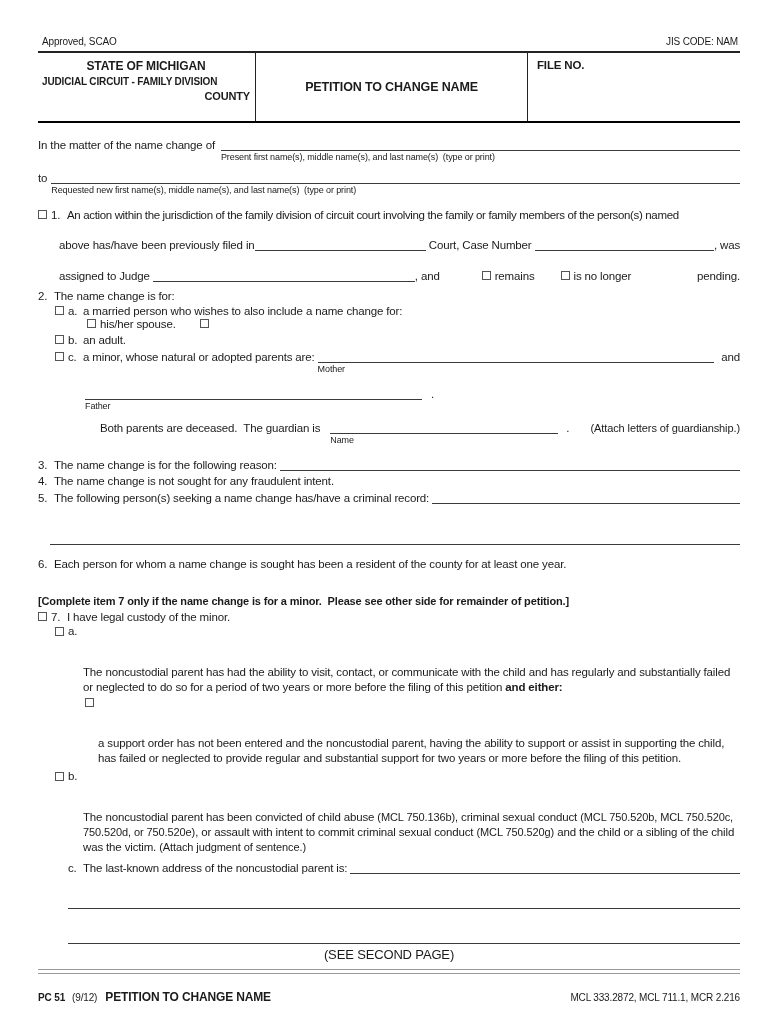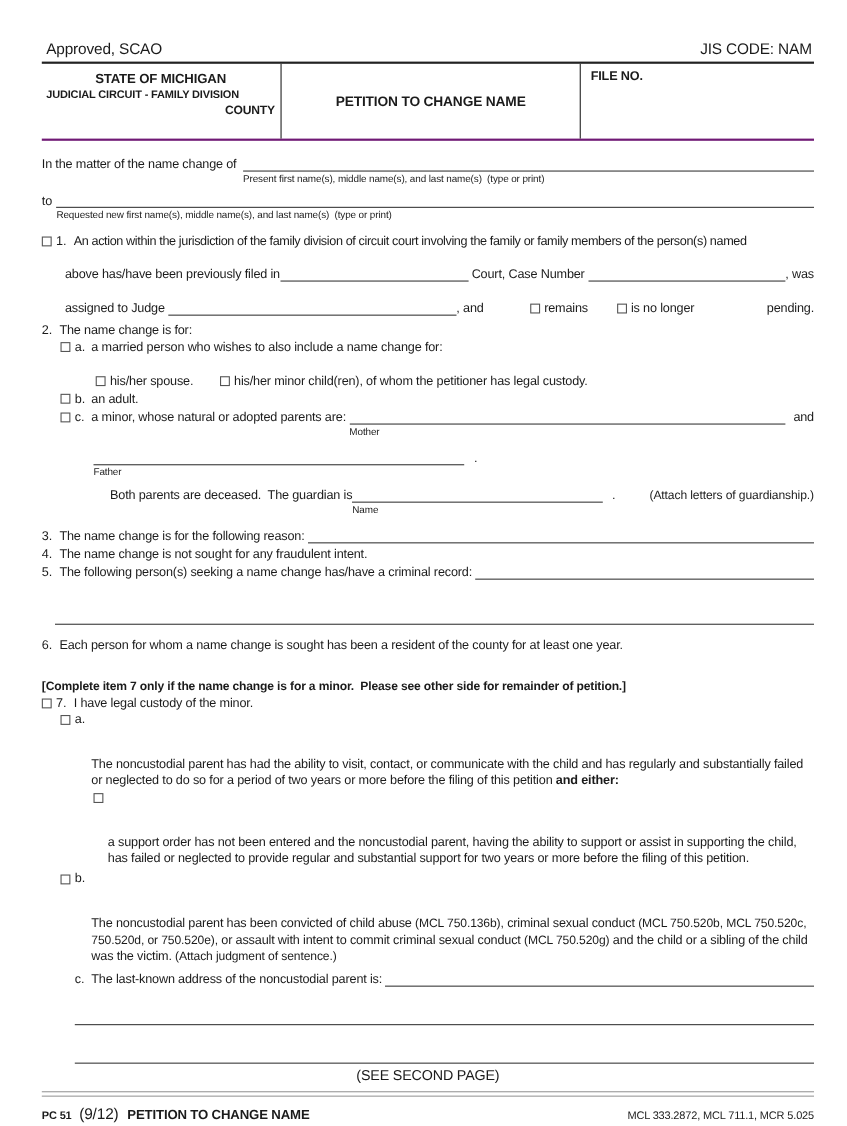--- a/index.html
+++ b/index.html
@@ -3,22 +3,22 @@
 <meta charset="utf-8">
 <style>
   * { box-sizing: border-box; }
   html,body { margin:0; padding:0; background:#fff; }
   .page {
     width:770px; height:1024px; position:relative; overflow:hidden;
     font-family:"Liberation Sans", sans-serif;
     color:#1b1b1b; font-size:11.5px; letter-spacing:-0.15px;
     padding:36px 30px 0 38px; background:#fff;
   }
-  .topline { display:flex; justify-content:space-between; font-size:14px; padding:0 2px 4px 4px; }
-  .headbox { display:flex; border-top:2px solid #222; border-bottom:2px solid #701a75; height:72px; }
+  .topline { display:flex; justify-content:space-between; font-size:10px; padding:0 2px 4px 4px; }
+  .headbox { display:flex; border-top:2px solid #222; border-bottom:2px solid #000000; height:72px; }
   .cell1 { width:218px; border-right:1.5px solid #222; padding:6px 5px 0 4px; }
   .state { text-align:center; font-weight:bold; font-size:12px; }
   .division { text-align:left; font-weight:bold; font-size:10px; margin-top:3px; }
   .county { text-align:right; font-weight:bold; font-size:11px; margin-top:3px; }
   .cell2 { flex:1; border-right:1.5px solid #222; display:flex; align-items:center; justify-content:center; font-weight:bold; font-size:12.5px; }
   .cell3 { width:212px; padding:6px 0 0 9px; font-weight:bold; font-size:11.5px; }
 
   .row { display:flex; align-items:flex-end; }
   .prow { display:flex; align-items:flex-start; }
   .t { white-space:pre; }
@@ -26,23 +26,23 @@
   .caption { position:absolute; top:13.5px; left:0; font-size:9px; letter-spacing:-0.1px; color:#222; white-space:pre; }
   .cb { display:inline-block; flex:0 0 auto; width:9px; height:9px; border:1px solid #555; background:#fff; margin:0 4px 2px 0; }
   .prow .cb { margin-top:2px; }
   .num { flex:0 0 16px; white-space:pre; }
   .la { flex:0 0 15px; white-space:pre; }
   .b { font-weight:bold; }
   .sm { font-size:11px; letter-spacing:-0.1px; }
   .ptext { flex:1; line-height:15px;margin-top:40px; }
   .center { text-align:center; }
   .dblrule { height:5px; border-top:1.5px solid #9a9a9a; border-bottom:1.5px solid #9a9a9a; margin:7px 0 0 0; }
-  .footer { position:absolute; left:38px; right:30px; bottom:4px; display:flex; align-items:baseline; }
+  .footer { position:absolute; left:38px; right:30px; bottom:20px; display:flex; align-items:baseline; }
   .fc { font-weight:bold; font-size:10px; }
-  .frev { font-size:14px; margin:0 8px 0 7px; }
+  .frev { font-size:10px; margin:0 8px 0 7px; }
   .ftitle { font-weight:bold; font-size:12px; }
   .fcite { margin-left:auto; font-size:10px; }
 </style>
 </head>
 <body>
 
 <div class="page">
 
   <div class="topline">
     <span>Approved, SCAO</span>
@@ -102,25 +102,24 @@
     <span class="num">2.</span>
     <span class="t">The name change is for:</span>
   </div>
 
   <div class="row" style="margin-top:3px; margin-left:17px">
     <span class="cb"></span>
     <span class="la">a.</span>
     <span class="t">a married person who wishes to also include a name change for:</span>
   </div>
 
-  <div class="row" style="margin-top:19px; margin-left:49px">
+  <div class="row" style="margin-top:1px; margin-left:49px">
     <span class="cb"></span>
     <span class="t">his/her spouse.</span>
     <span class="cb" style="margin-left:24px"></span>
-    <span class="t">his/her minor child(ren), of whom the petitioner has legal custody.</span>
   </div>
 
   <div class="row" style="margin-top:4px; margin-left:17px">
     <span class="cb"></span>
     <span class="la">b.</span>
     <span class="t">an adult.</span>
   </div>
 
   <div class="row" style="margin-top:4px; margin-left:17px">
     <span class="cb"></span>
@@ -134,21 +133,21 @@
 
   <div class="row" style="margin-top:24px; margin-left:47px">
     <span class="blank" style="max-width:337px">
       <span class="caption">Father</span>
     </span>
     <span class="t" style="margin-left:9px">.</span>
   </div>
 
   <div class="row" style="margin-top:21px; margin-left:62px">
     <span class="t">Both parents are deceased.  The guardian is</span>
-    <span class="blank" style="max-width:228px; ">
+    <span class="blank" style="max-width:228px; margin-left:10px">
       <span class="caption">Name</span>
     </span>
     <span class="t" style="margin-left:8px">.</span>
     <span class="sm" style="margin-left:auto">(Attach letters of guardianship.)</span>
   </div>
 
   <div class="row" style="margin-top:24px">
     <span class="num">3.</span>
     <span class="t">The name change is for the following reason: </span>
     <span class="blank"></span>
@@ -227,16 +226,16 @@
     <span>(SEE SECOND PAGE)</span>
   </div>
 
   <div class="dblrule"></div>
 
 
   <div class="footer">
     <span class="fc">PC 51</span>
     <span class="frev">(9/12)</span>
     <span class="ftitle">PETITION TO CHANGE NAME</span>
-    <span class="fcite">MCL 333.2872, MCL 711.1, MCR 5.025</span>
+    <span class="fcite">MCL 333.2872, MCL 711.1, MCR 2.216</span>
   </div>
 
 </div>
 
 </body></html>

